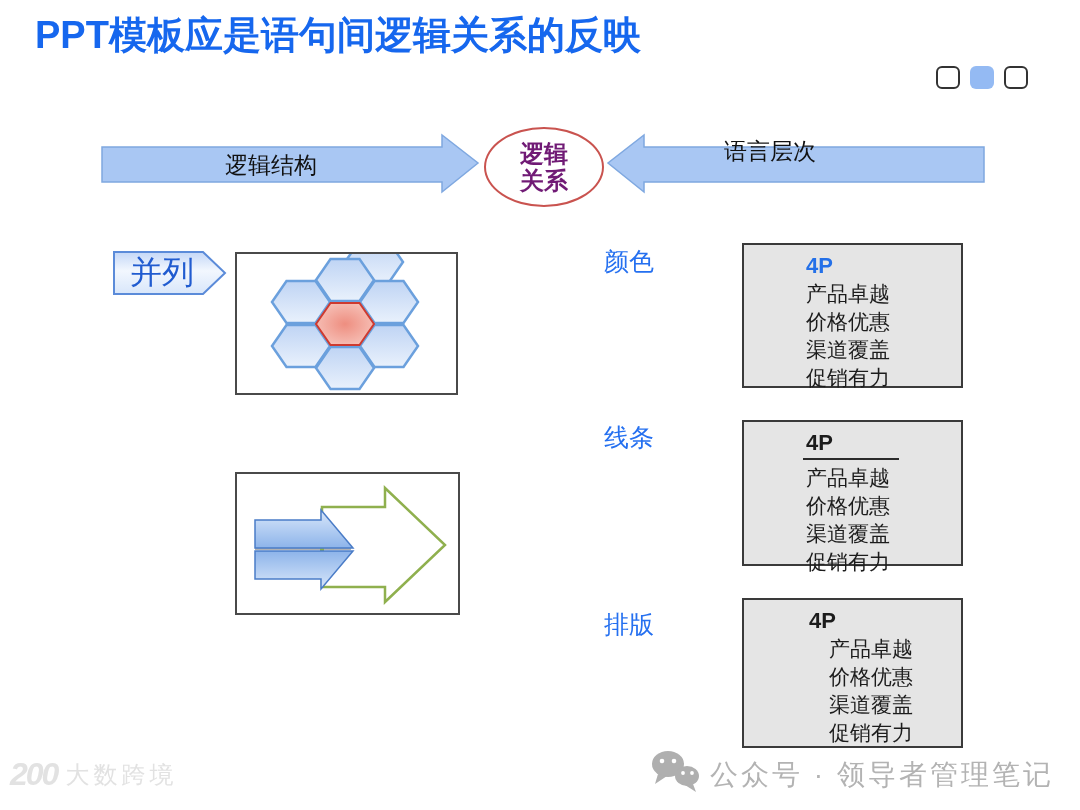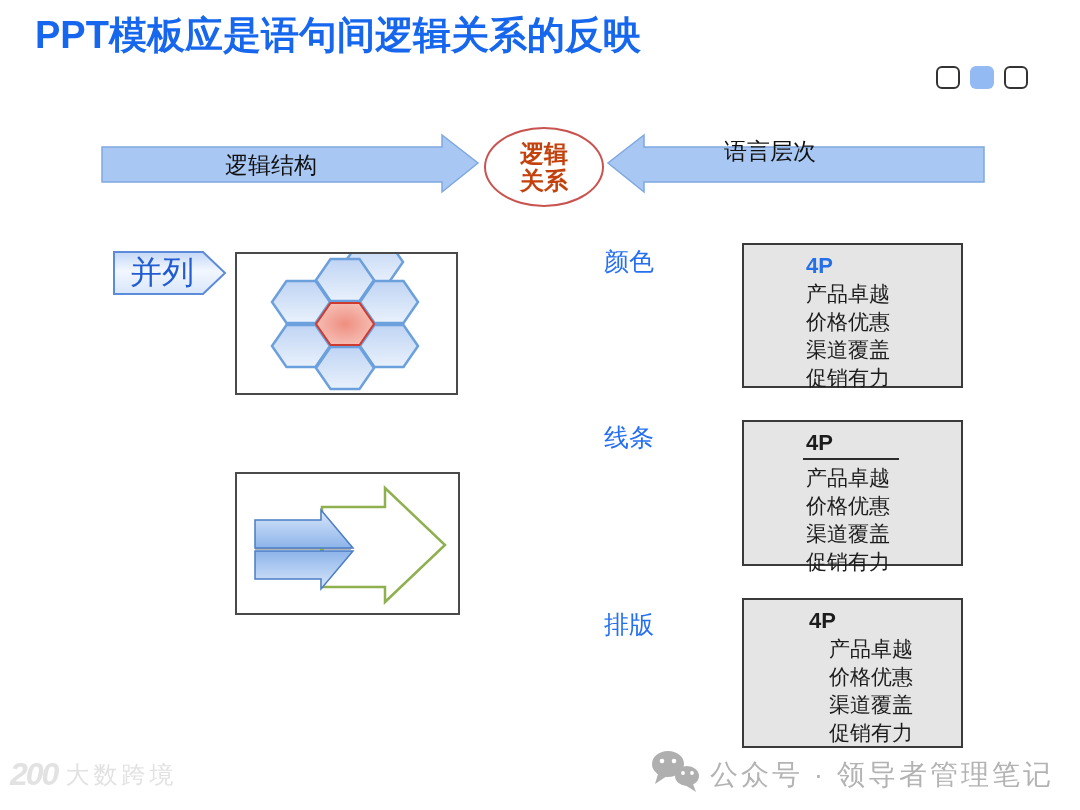--- a/index.html
+++ b/index.html
@@ -16,21 +16,21 @@
   svg{position:absolute;display:block;}
 
   .arrow-label{position:absolute;font-size:23px;color:#111;text-align:center;white-space:nowrap;}
   .lbl-left{left:100px;top:150px;width:342px;}
   .lbl-right{left:640px;top:136px;width:260px;text-align:center;}
 
   .ellipse{position:absolute;left:484px;top:127px;width:120px;height:80px;box-sizing:border-box;
            border:2px solid #c9534f;border-radius:50%;
            background:radial-gradient(ellipse at 50% 30%, #fdeceා 0%, #fdecea 0%, #f8c6be 55%, #f3a89e 100%);
            display:flex;align-items:center;justify-content:center;}
-  .ellipse-text{font-size:24px;line-height:27px;font-weight:bold;color:#c2410c;text-align:center;white-space:pre-line;}
+  .ellipse-text{font-size:24px;line-height:27px;font-weight:bold;color:#701a75;text-align:center;white-space:pre-line;}
 
   .pentagon{position:absolute;width:115px;height:46px;}
   .pentagon .ptext{position:absolute;left:4px;top:0;width:92px;height:46px;display:flex;align-items:center;
                    justify-content:center;font-size:32px;font-weight:normal;color:#215cd0;}
   .pent-1{left:112px;top:250px;}
   .pent-2{left:112px;top:470px;}
 
   .panel{position:absolute;box-sizing:border-box;border:2px solid #4a4a4a;background:#fff;}
   .hexpanel{left:235px;top:252px;width:223px;height:143px;}
   .drivepanel{left:235px;top:472px;width:225px;height:143px;}

